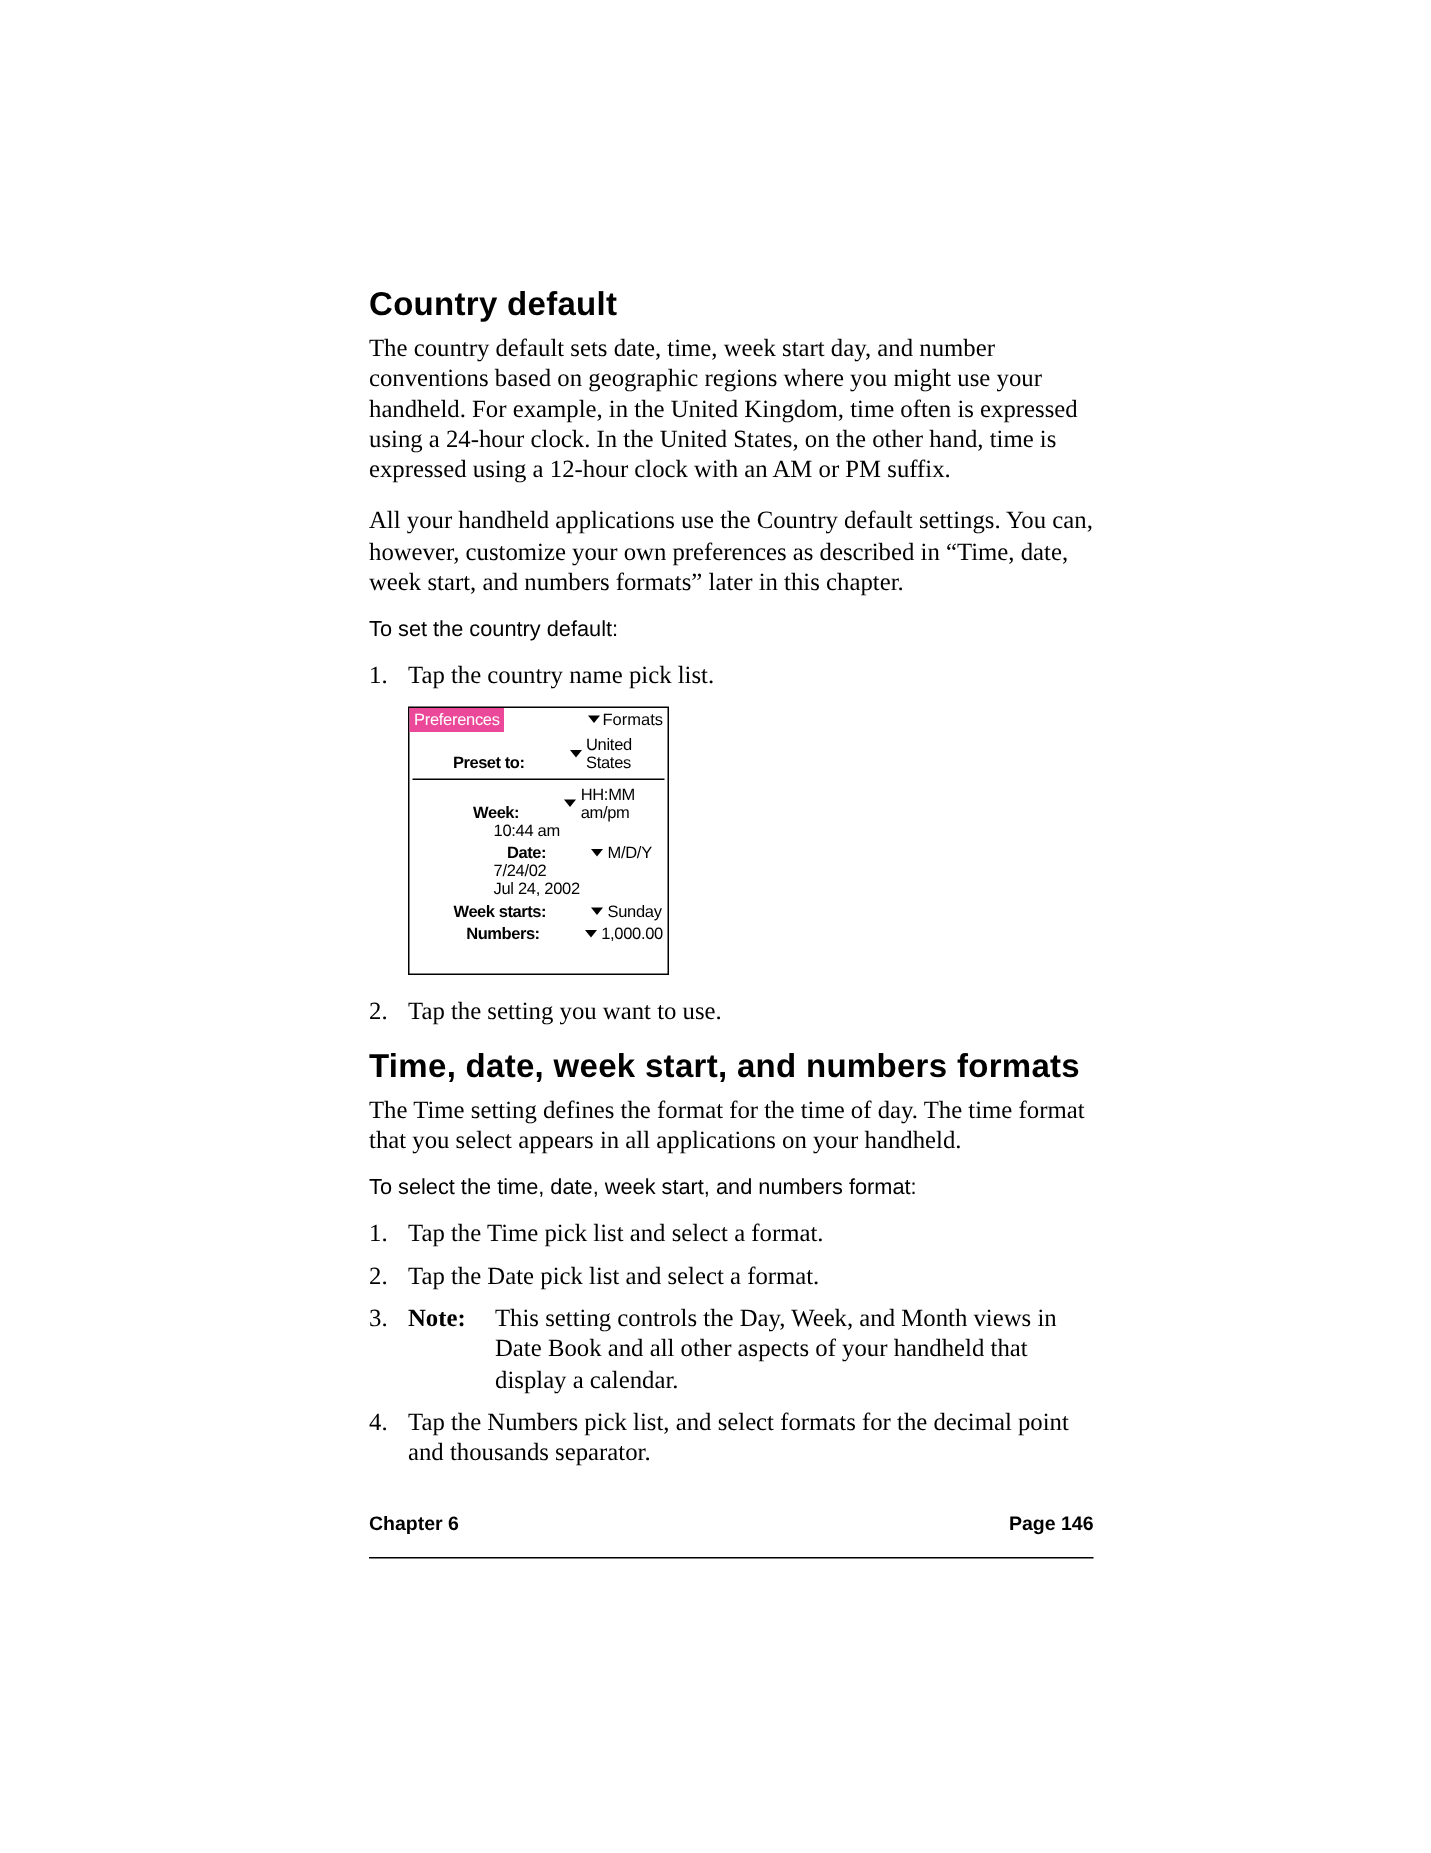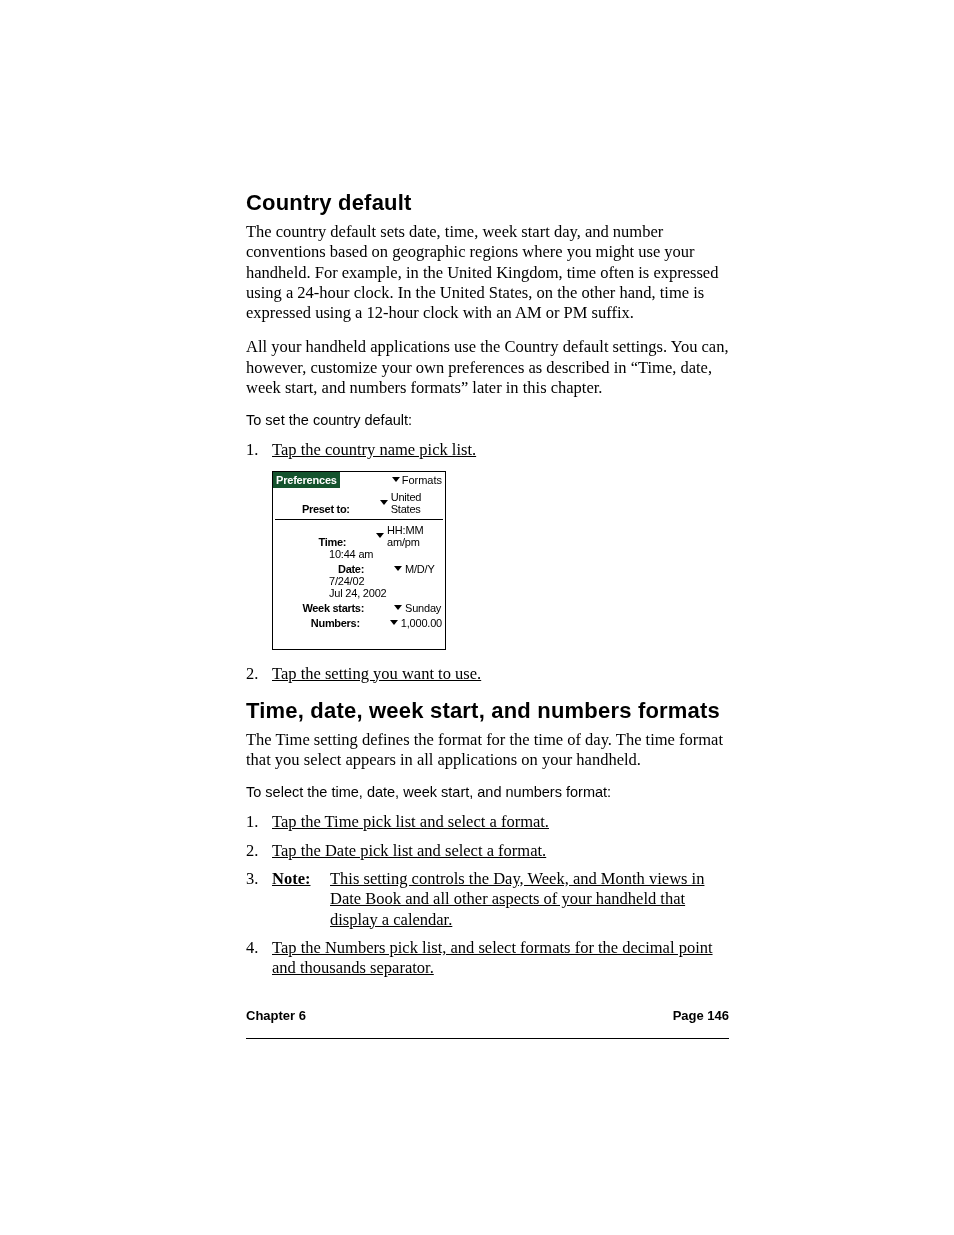--- a/index.html
+++ b/index.html
@@ -35,21 +35,20 @@
     font-family: Arial, Helvetica, sans-serif;
     font-weight: 400;
     font-size: 14.5px;
     margin: 0 0 4px 0;
   }
   ol.steps {
     list-style: none;
     padding: 0;
     margin: 12px 0 10px 0;
     counter-reset: step;
-    text-decoration: underline;
   }
   ol.steps > li {
     font-family: "Book Antiqua", Palatino, Georgia, serif;
     font-size: 16.5px;
     line-height: 1.23;
     margin: 0 0 8px 0;
     padding-left: 26px;
     position: relative;
   }
   ol.steps > li::before {
@@ -85,23 +84,23 @@
     font-size: 11px;
     box-sizing: border-box;
     position: relative;
   }
   .ss-titlebar {
     display: flex;
     align-items: center;
     height: 16px;
   }
   .ss-title {
-    background: #14532d;
+    background: #ec4899;
     color: #fff;
-    font-weight: bold;
+    font-weight: normal;
     font-size: 11px;
     padding: 1px 3px;
     line-height: 14px;
     letter-spacing: -0.2px;
   }
   .ss-spacer { flex: 1; }
   .ss-menu {
     font-size: 11px;
     padding-right: 3px;
     display: flex;
@@ -199,21 +198,21 @@
       <span class="ss-label">Preset to:</span>
       <span class="ss-value">
         <span class="tri"></span>
         <span>United States</span>
       </span>
     </div>
 
     <div class="ss-hr"></div>
 
     <div class="ss-row">
-      <span class="ss-label">Time:</span>
+      <span class="ss-label">Week:</span>
       <span class="ss-value">
         <span class="tri"></span>
         <span>HH:MM am/pm</span>
       </span>
     </div>
     <div class="ss-value-plain">10:44 am</div>
 
     <div class="ss-row">
       <span class="ss-label">Date:</span>
       <span class="ss-value">

